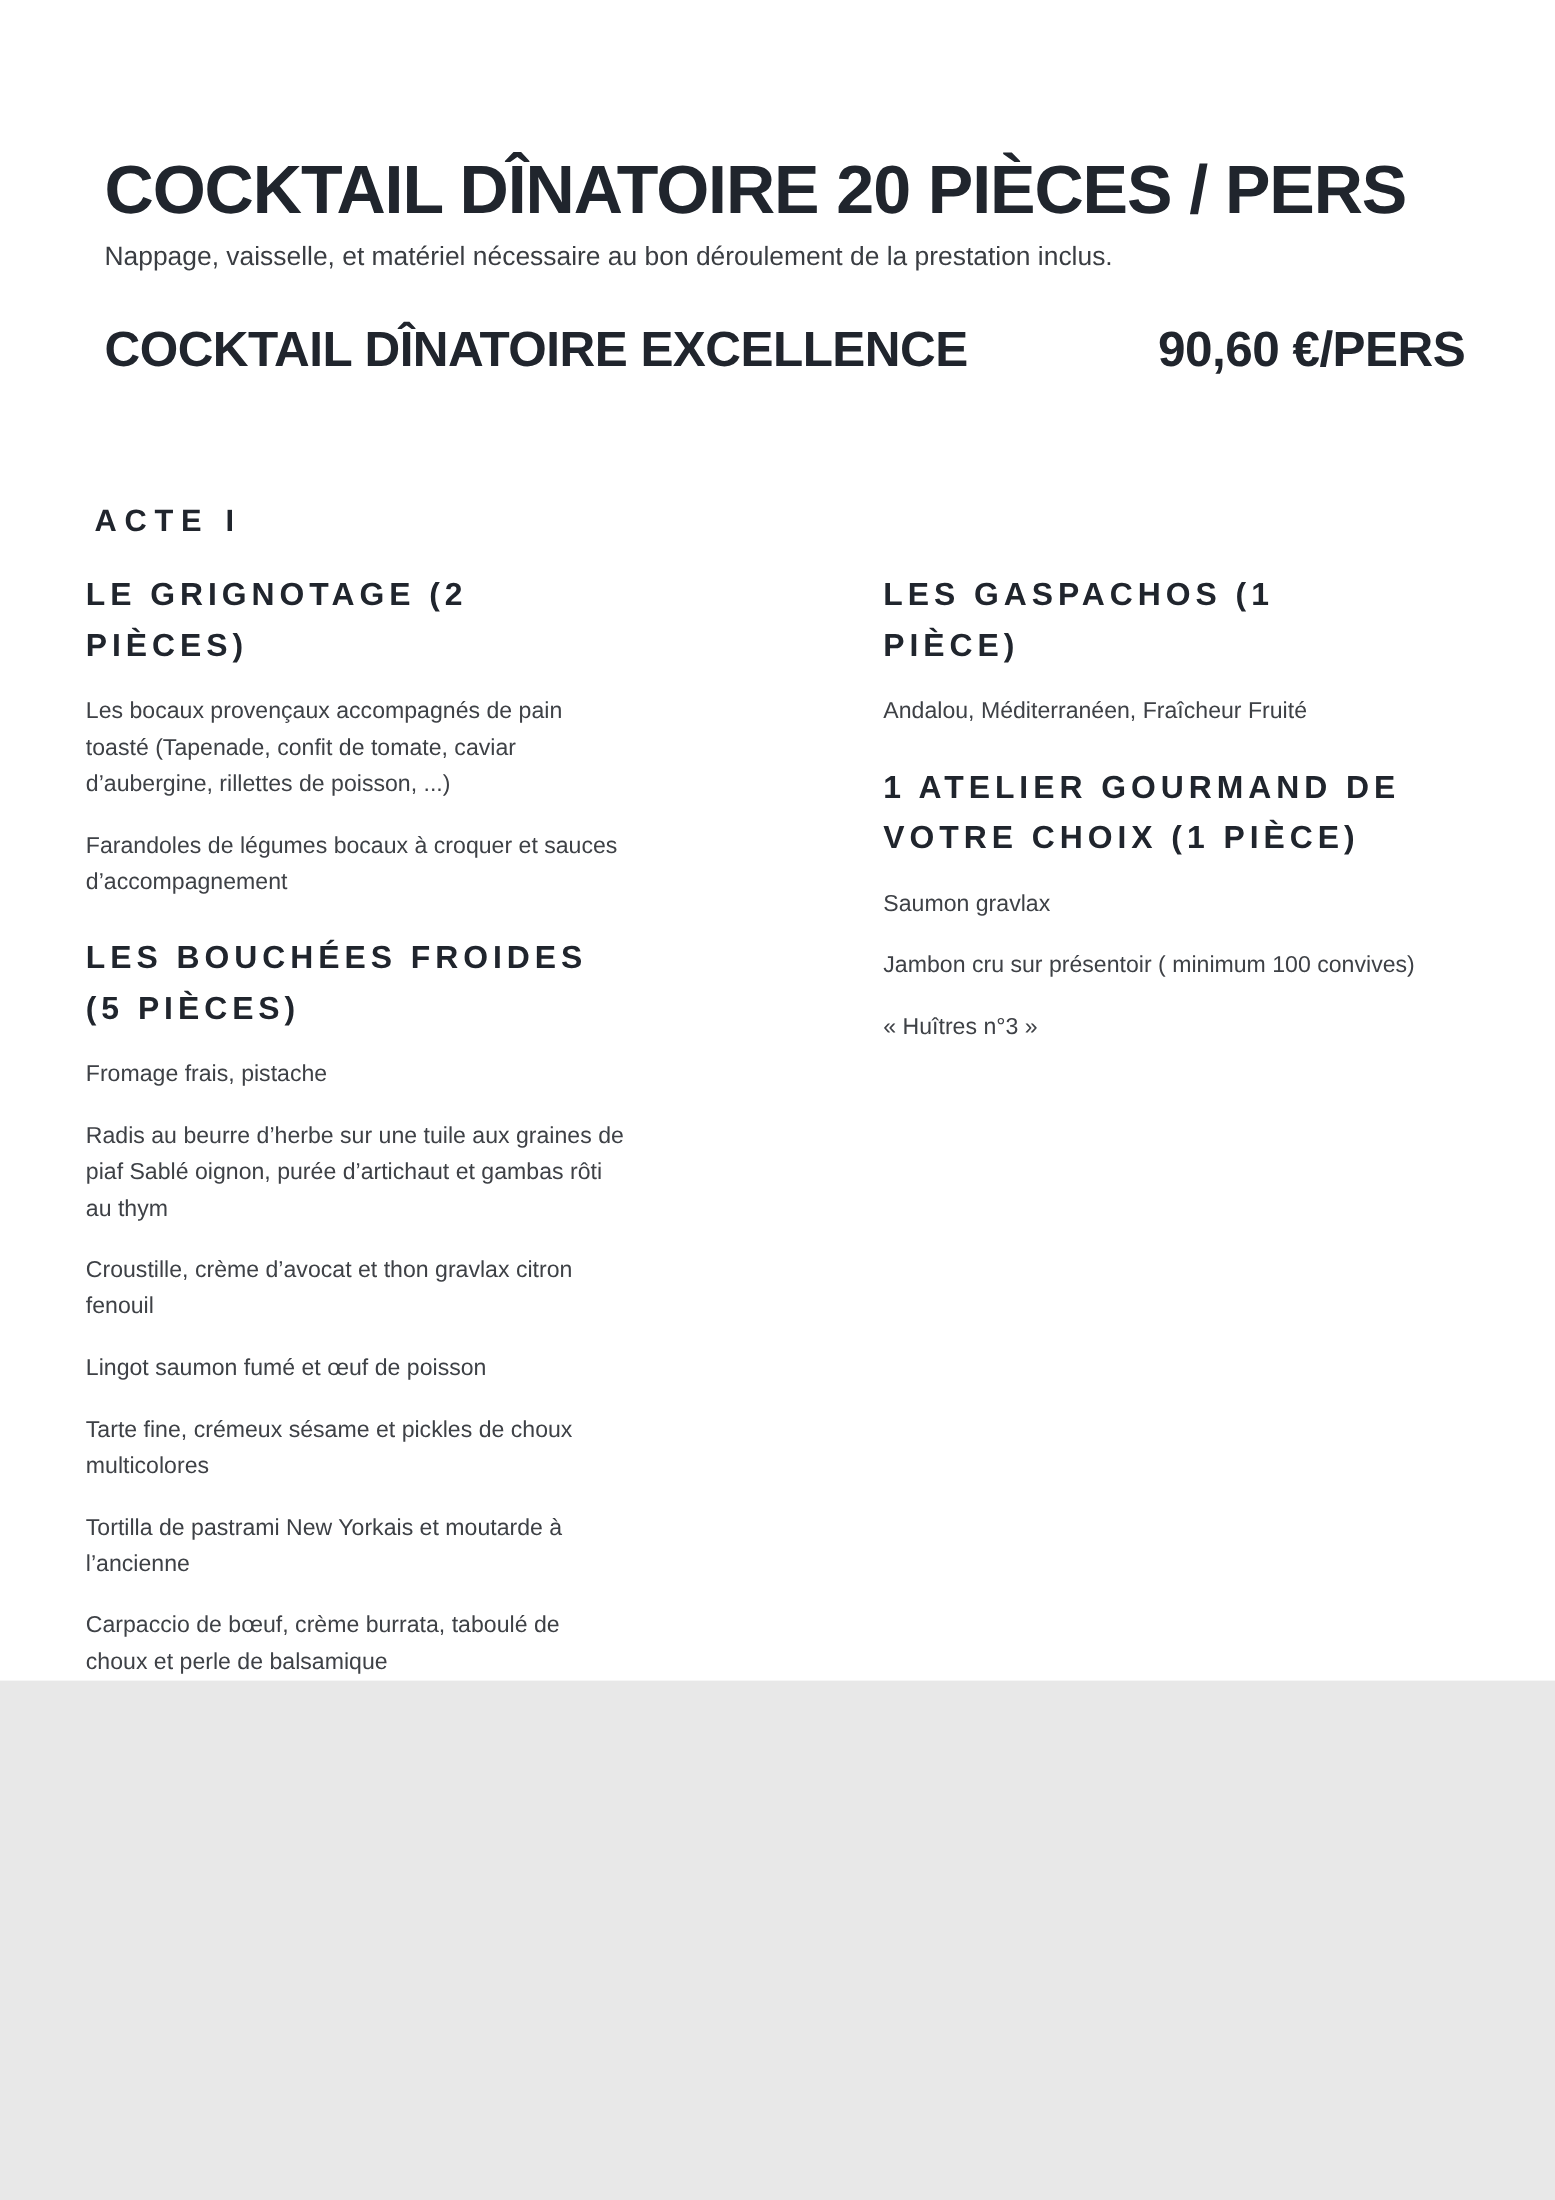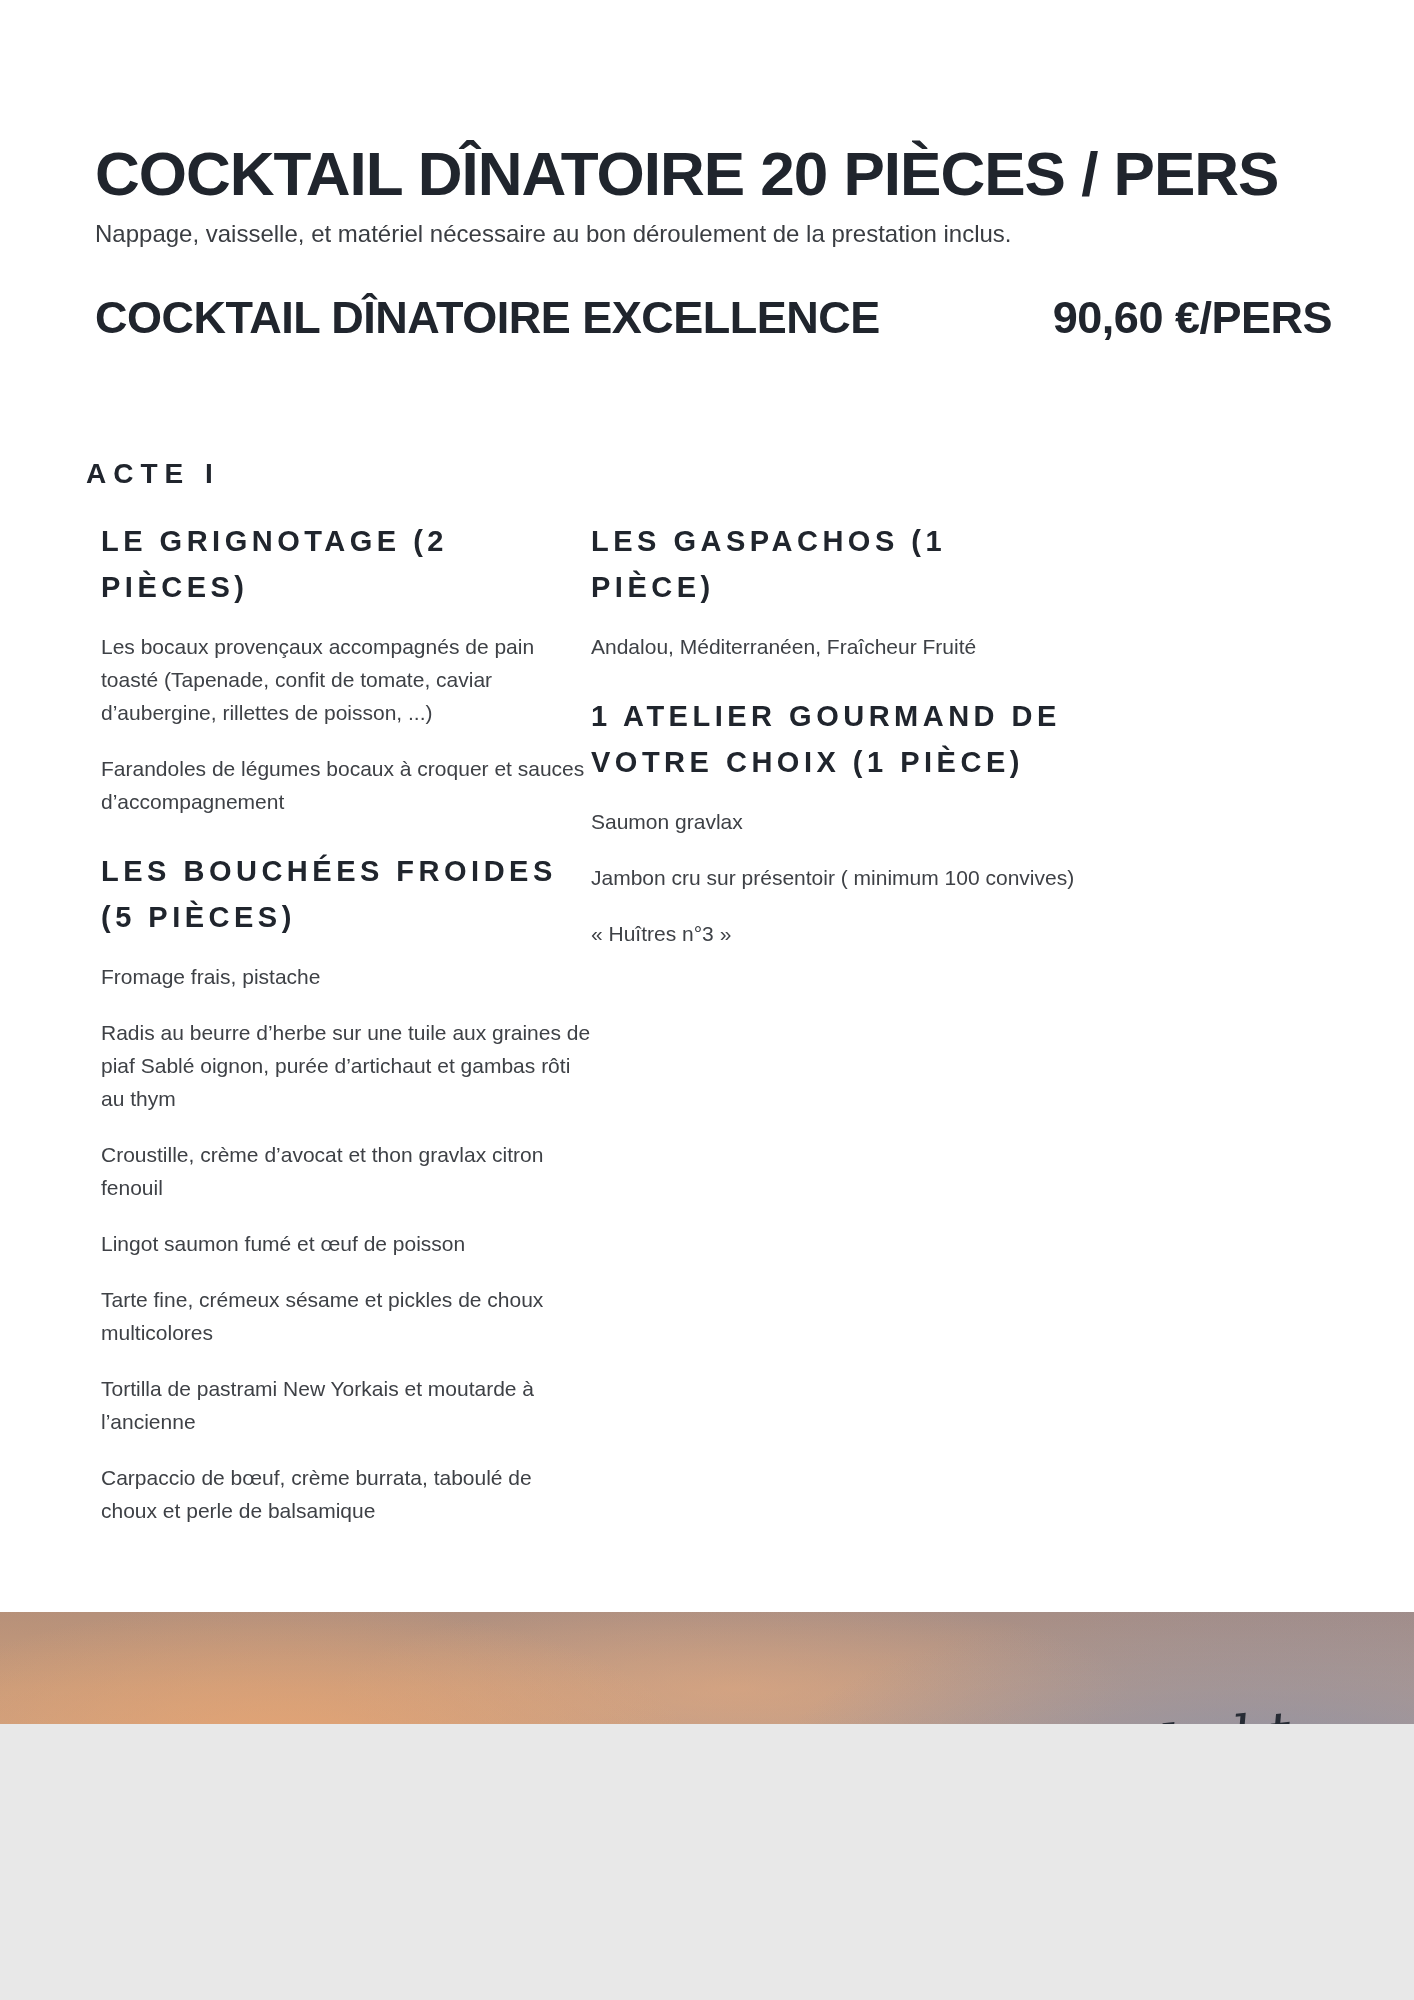--- a/index.html
+++ b/index.html
@@ -1,17 +1,17 @@
 <!DOCTYPE html>
 <html style="--ink: #20252d; --body-text: #3e4146; --brand-blue: #3c9de2; --hull-dark: #2d3542; --deck-light: #dfe0e3;"><head>
 <meta charset="utf-8">
 <style>
   html,body { margin:0; padding:0; background:#e8e8e8; }
   .page {
-    position:relative; width:1414px; height:1724px; margin:0 auto;
+    position:relative; width:1414px; height:1528px; margin:0 auto;
     background:#ffffff; overflow:hidden;
     font-family:"Liberation Sans", sans-serif;
     color:var(--ink,#20252d);
   }
   .title {
     position:absolute; left:95px; top:138px; margin:0;
     font-size:62px; font-weight:700; letter-spacing:-1px; color:var(--ink);
     white-space:nowrap;
   }
   .subtitle {
@@ -24,22 +24,22 @@
   }
   .menu-name, .menu-price {
     margin:0; font-size:45px; font-weight:700; letter-spacing:-0.5px; color:var(--ink);
     white-space:nowrap;
   }
   .act {
     position:absolute; left:86px; top:458px;
     font-size:28px; font-weight:700; letter-spacing:7px; color:var(--ink);
   }
   .columns {
-    position:absolute; left:101px; top:518px;
-    display:grid; grid-template-columns:490px 515px; 
+    position:absolute; left:78px; top:518px;
+    display:grid; grid-template-columns:490px 515px; column-gap:235px;
   }
   .sec-heading {
     margin:0 0 20px 0;
     font-size:29px; font-weight:700; letter-spacing:4.5px; line-height:46px;
     color:var(--ink);
   }
   .sec-heading.spaced { margin-top:30px; }
   .col-right .sec-heading { max-width:470px; }
   .item {
     margin:0 0 23px 0;

